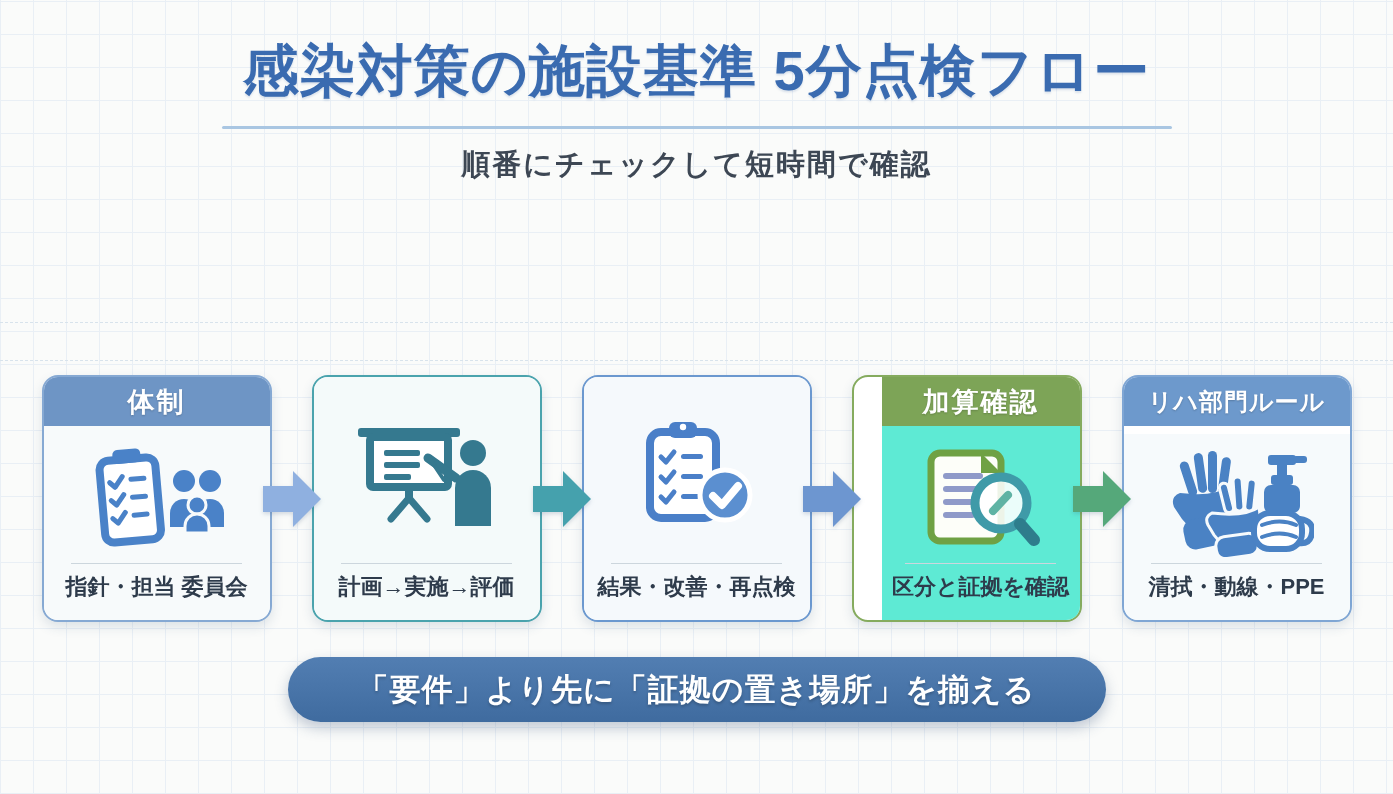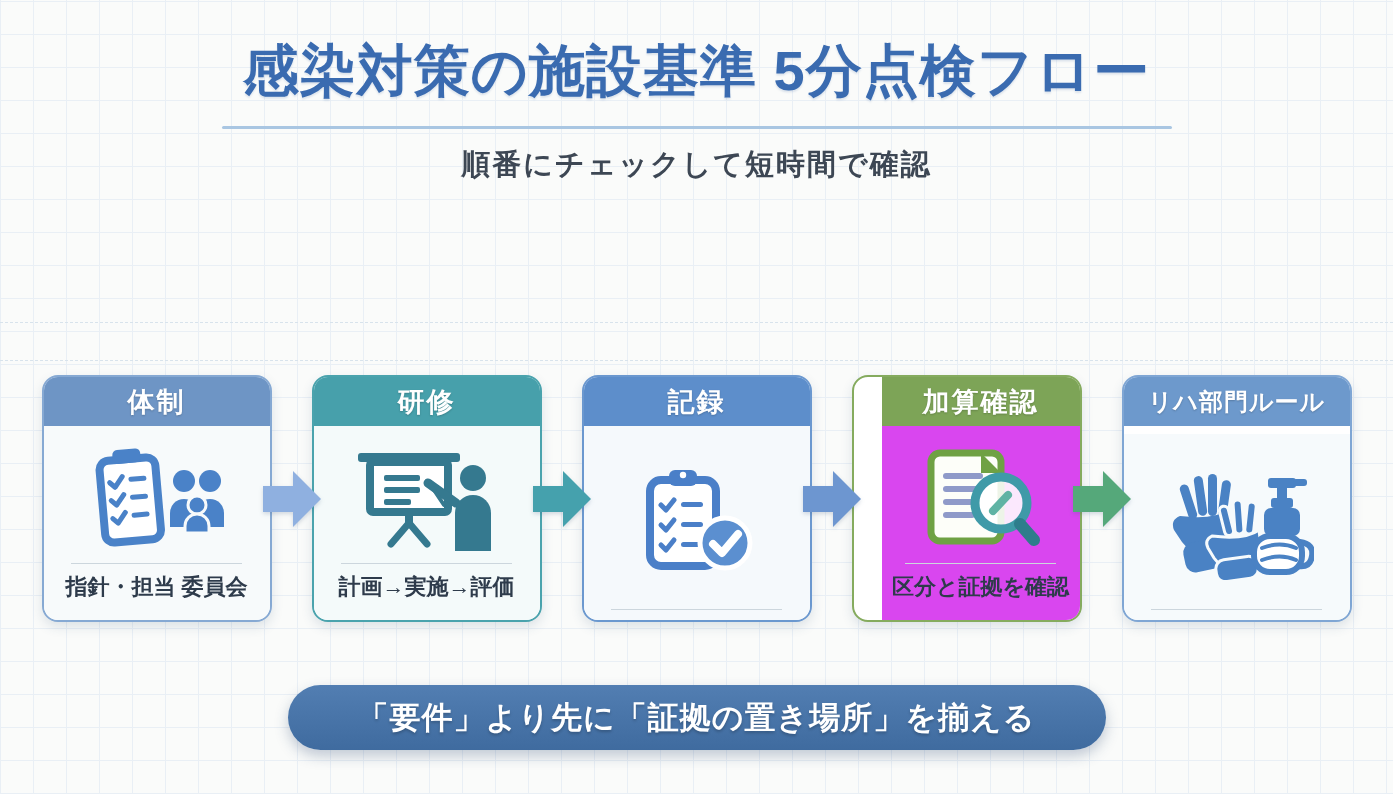--- a/index.html
+++ b/index.html
@@ -50,21 +50,20 @@
   .arrow-slot{width:40px;display:flex;align-items:center;justify-content:center;position:relative;z-index:3;}
   .arrow-svg{width:58px;height:62px;margin:0 -10px;overflow:visible;
     filter:drop-shadow(0 2px 2px rgba(50,80,120,.2));}
 
   .banner{
     position:absolute;top:657px;left:50%;transform:translateX(-50%);
     width:818px;height:65px;border-radius:33px;
     display:flex;align-items:center;justify-content:center;
     background:linear-gradient(180deg,var(--c-bannerTop),var(--c-bannerBottom));
     box-shadow:0 6px 14px rgba(40,70,110,.28);
-    margin-top:28px;
   }
   .banner-text{color:var(--c-bannerText);font-size:31px;font-weight:bold;letter-spacing:1px;
     text-shadow:0 2px 3px rgba(0,0,0,.22);}
   svg{display:block;}
 </style>
 </head>
 <body>
 
 <div class="dash-line dash-1"></div>
 <div class="dash-line dash-2"></div>
@@ -107,23 +106,20 @@
     </div>
   </div>
 
   <div class="arrow-slot">
     <svg class="arrow-svg" viewBox="0 0 58 62">
       <polygon points="0,18 30,18 30,3 58,31 30,59 30,44 0,44" style="fill: rgb(143, 176, 224);"></polygon>
     </svg>
   </div>
 
   <div class="card" style="border-color: rgb(74, 163, 173);">
-    <div class="card-header" style="background: rgb(71, 160, 171);">
-      <span>研修</span>
-    </div>
     <div class="card-body" style="background: rgb(244, 250, 250);">
       <div class="icon-wrap" style="color: rgb(53, 121, 143);">
         <svg width="142" height="106" viewBox="0 0 142 106">
           <rect x="2" y="8" width="102" height="9" rx="3" fill="currentColor"></rect>
           <rect x="14" y="17" width="78" height="50" rx="3" fill="#fff" stroke="currentColor" stroke-width="8"></rect>
           <rect x="28" y="30" width="36" height="6" rx="2" fill="currentColor"></rect>
           <rect x="28" y="42" width="36" height="6" rx="2" fill="currentColor"></rect>
           <rect x="28" y="54" width="27" height="6" rx="2" fill="currentColor"></rect>
           <rect x="49" y="67" width="8" height="12" fill="currentColor"></rect>
           <path d="M53 78 L35 99 M53 78 L71 99" stroke="currentColor" stroke-width="7" stroke-linecap="round"></path>
@@ -138,54 +134,52 @@
     </div>
   </div>
 
   <div class="arrow-slot">
     <svg class="arrow-svg" viewBox="0 0 58 62">
       <polygon points="0,18 30,18 30,3 58,31 30,59 30,44 0,44" style="fill: rgb(69, 161, 173);"></polygon>
     </svg>
   </div>
 
   <div class="card" style="border-color: rgb(107, 152, 207);">
-    <div class="card-header" style="background: rgb(93, 142, 203);">
-      <span>記録</span>
-    </div>
     <div class="card-body" style="background: rgb(245, 249, 252);">
       <div class="icon-wrap" style="color: rgb(74, 127, 200);">
         <svg width="122" height="106" viewBox="0 0 122 106">
           <rect x="14" y="12" width="66" height="86" rx="11" fill="#fff" stroke="currentColor" stroke-width="8"></rect>
           <rect x="33" y="2" width="28" height="16" rx="6" fill="currentColor"></rect>
           <circle cx="47" cy="7" r="3.2" fill="#fff"></circle>
           <polyline points="25,37 30,42 38,32" fill="none" stroke="currentColor" stroke-width="5" stroke-linecap="round" stroke-linejoin="round"></polyline>
           <polyline points="25,57 30,62 38,52" fill="none" stroke="currentColor" stroke-width="5" stroke-linecap="round" stroke-linejoin="round"></polyline>
           <polyline points="25,77 30,82 38,72" fill="none" stroke="currentColor" stroke-width="5" stroke-linecap="round" stroke-linejoin="round"></polyline>
           <rect x="45" y="34" width="22" height="5" rx="2.5" fill="currentColor"></rect>
           <rect x="45" y="54" width="22" height="5" rx="2.5" fill="currentColor"></rect>
           <rect x="45" y="74" width="22" height="5" rx="2.5" fill="currentColor"></rect>
           <circle cx="89" cy="75" r="25" fill="#5b8fd0" stroke="#fff" stroke-width="5"></circle>
           <polyline points="77,76 86,85 102,66" fill="none" stroke="#fff" stroke-width="8" stroke-linecap="round" stroke-linejoin="round"></polyline>
         </svg>
       </div>
       <div class="card-divider"></div>
+      <div class="card-caption">結果・改善・再点検</div>
     </div>
   </div>
 
   <div class="arrow-slot">
     <svg class="arrow-svg" viewBox="0 0 58 62">
       <polygon points="0,18 30,18 30,3 58,31 30,59 30,44 0,44" style="fill: rgb(109, 150, 208);"></polygon>
     </svg>
   </div>
 
   <div class="card" style="border-color: rgb(133, 171, 94); padding-left: 28px;">
     <div class="card-header" style="background: rgb(125, 164, 87);">
       <span>加算確認</span>
     </div>
-    <div class="card-body" style="background: #d946ef;">
+    <div class="card-body" style="background: #5eead4;">
       <div class="icon-wrap" style="color: rgb(111, 161, 68);">
         <svg width="128" height="106" viewBox="0 0 128 106">
           <rect x="14" y="8" width="70" height="88" rx="9" fill="#fdfef9" stroke="currentColor" stroke-width="7"></rect>
           <path d="M64 8 L84 28 L64 28 Z" fill="currentColor"></path>
           <rect x="26" y="28" width="40" height="6" rx="3" fill="#8f9ac9"></rect>
           <rect x="26" y="41" width="40" height="6" rx="3" fill="#8f9ac9"></rect>
           <rect x="26" y="54" width="32" height="6" rx="3" fill="#8f9ac9"></rect>
           <rect x="26" y="67" width="32" height="6" rx="3" fill="#8f9ac9"></rect>
           <circle cx="84" cy="58" r="26" fill="rgba(255,255,255,.88)" stroke="#3f9aa8" stroke-width="9"></circle>
           <line x1="76" y1="66" x2="91" y2="50" stroke="#5fb3a4" stroke-width="8" stroke-linecap="round"></line>
@@ -237,20 +231,21 @@
           </g>
 
           <g>
             <path d="M140 72 q14 2 12 14 q-2 12 -14 10" fill="none" stroke="currentColor" stroke-width="6" stroke-linecap="round"></path>
             <rect x="94" y="66" width="48" height="36" rx="16" fill="#fff" stroke="currentColor" stroke-width="6"></rect>
             <path d="M102 78 q18 -7 34 0 M102 90 q18 -7 34 0" fill="none" stroke="currentColor" stroke-width="4" stroke-linecap="round"></path>
           </g>
         </svg>
       </div>
       <div class="card-divider"></div>
+      <div class="card-caption">清拭・動線・PPE</div>
     </div>
   </div>
 
 </div>
 
 <div class="banner">
   <span class="banner-text">「要件」より先に「証拠の置き場所」を揃える</span>
 </div>
 
 </body></html>

